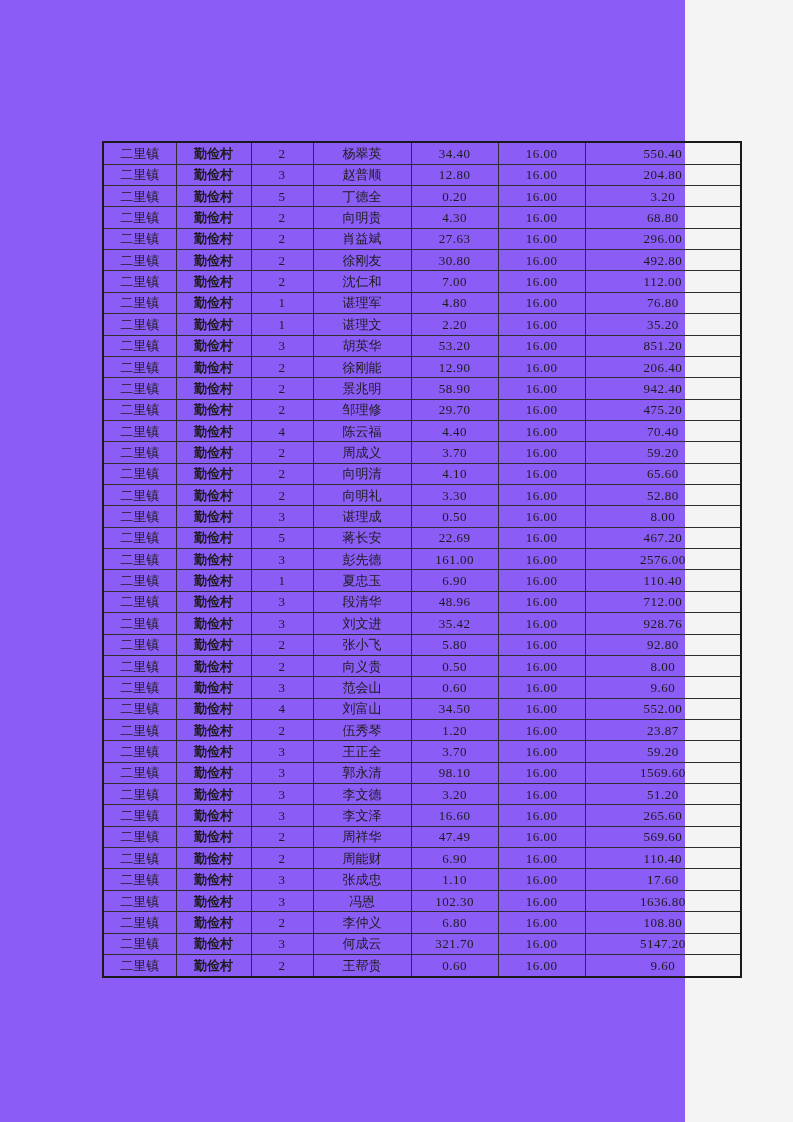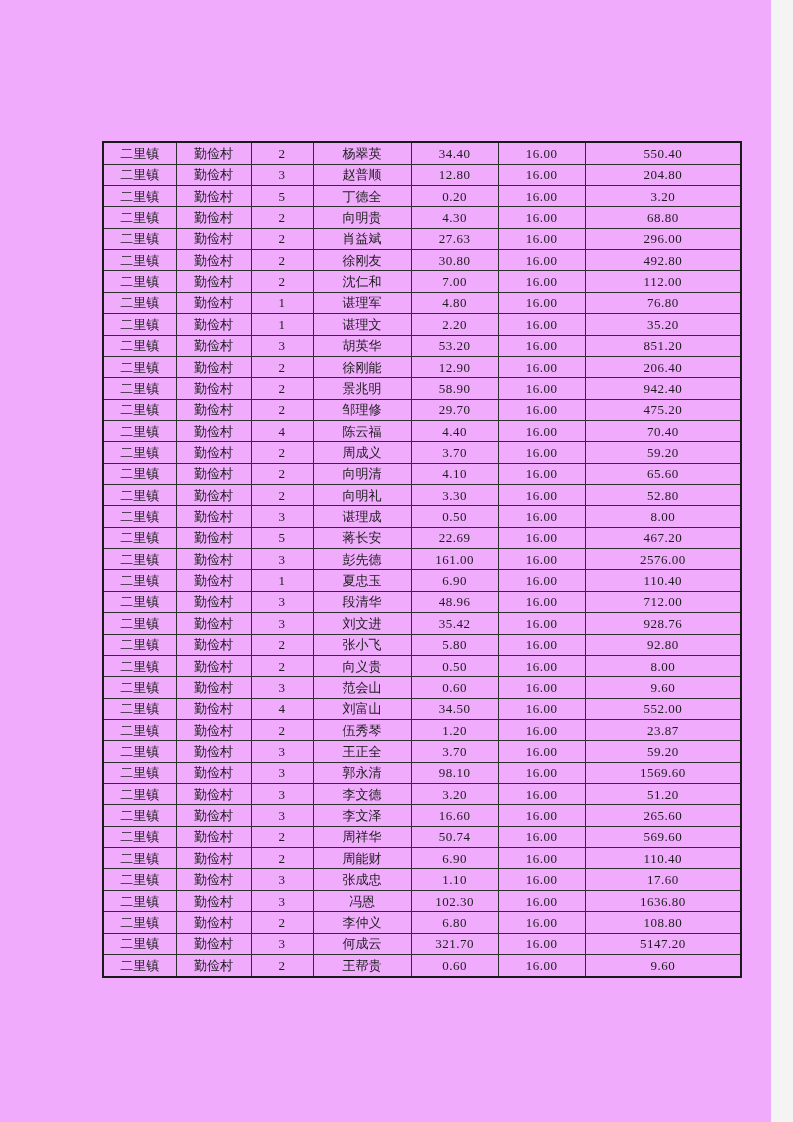--- a/index.html
+++ b/index.html
@@ -7,23 +7,23 @@
   body {
     width: 793px;
     height: 1122px;
     position: relative;
     background: #f4f4f4;
     font-family: "Liberation Serif", "DejaVu Serif", serif;
   }
   .page {
     position: absolute;
     left: 0; top: 0;
-    width: 771px;
+    width: 685px;
     height: 1122px;
-    background: #f0abfc;
+    background: #8b5cf6;
   }
   table.register {
     position: absolute;
     left: 102px;
     top: 141px;
     width: 638px;
     height: 837px;
     border-collapse: collapse;
     table-layout: fixed;
   }
@@ -36,21 +36,21 @@
   table.register td {
     text-align: center;
     vertical-align: middle;
     padding: 0 2px;
     font-size: 13px;
     line-height: 1;
     color: #1c1c1c;
     white-space: nowrap;
     overflow: hidden;
   }
-  td.col-village { font-weight: normal; }
+  td.col-village { font-weight: bold; }
   td.col-quantity, td.col-unit-price, td.col-amount, td.col-count {
     letter-spacing: 0.5px;
   }
 </style>
 </head>
 <body>
 
 <div class="page">
   <table class="register">
     <colgroup>
@@ -349,21 +349,21 @@
           <td class="col-name">李文泽</td>
           <td class="col-quantity">16.60</td>
           <td class="col-unit-price">16.00</td>
           <td class="col-amount">265.60</td>
         </tr>
         <tr>
           <td class="col-town">二里镇</td>
           <td class="col-village">勤俭村</td>
           <td class="col-count">2</td>
           <td class="col-name">周祥华</td>
-          <td class="col-quantity">50.74</td>
+          <td class="col-quantity">47.49</td>
           <td class="col-unit-price">16.00</td>
           <td class="col-amount">569.60</td>
         </tr>
         <tr>
           <td class="col-town">二里镇</td>
           <td class="col-village">勤俭村</td>
           <td class="col-count">2</td>
           <td class="col-name">周能财</td>
           <td class="col-quantity">6.90</td>
           <td class="col-unit-price">16.00</td>

